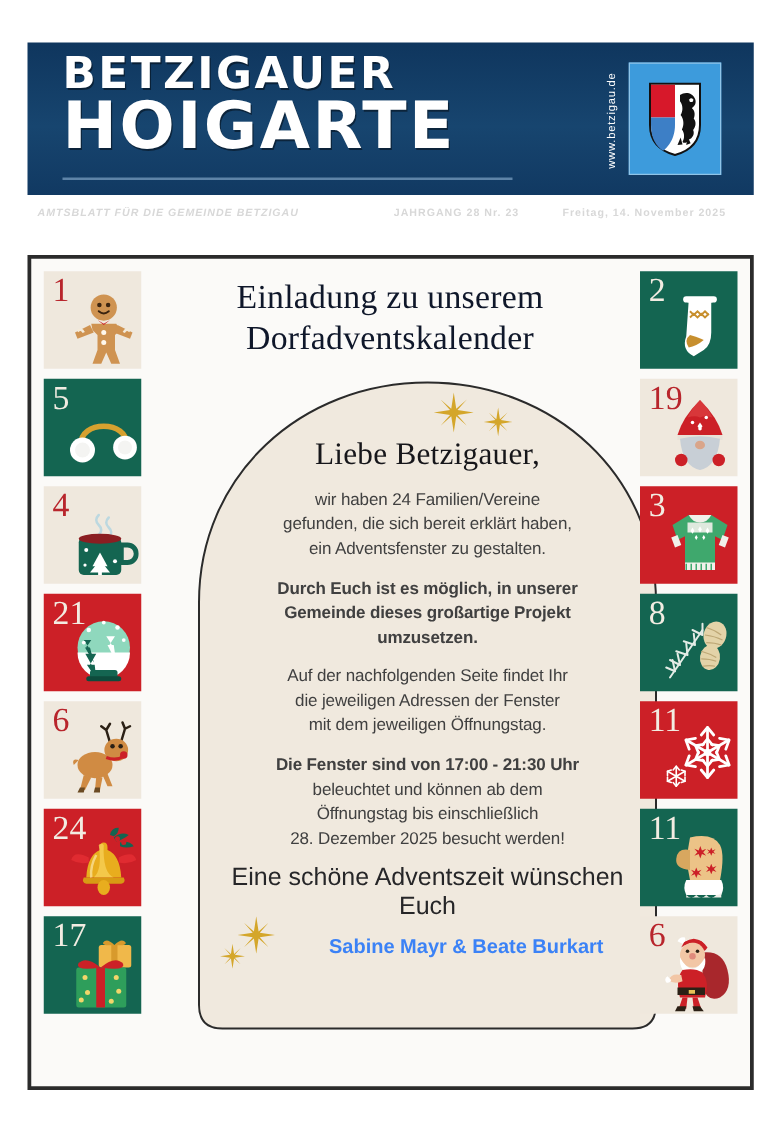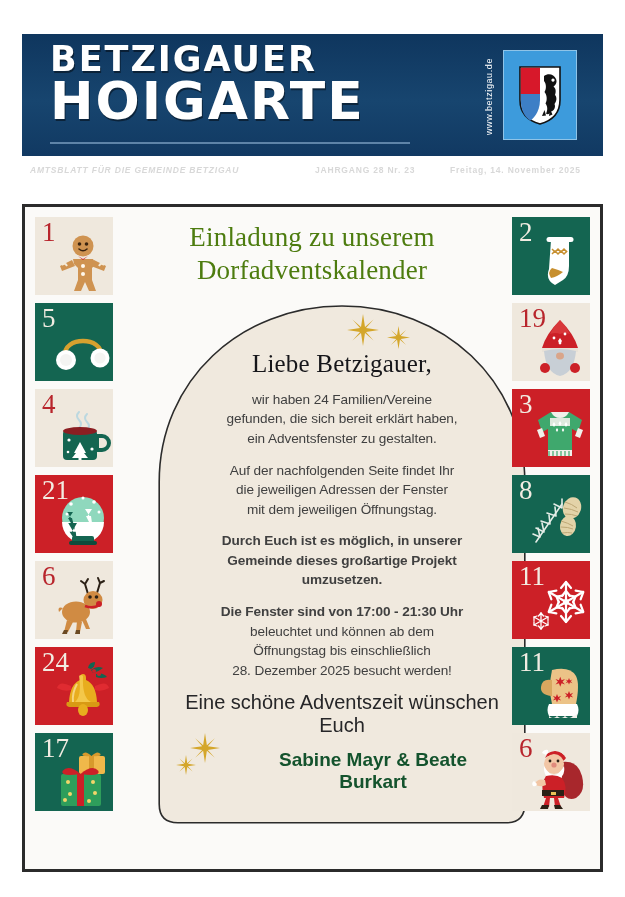--- a/index.html
+++ b/index.html
@@ -88,21 +88,21 @@
   .tile-art{position:absolute;right:2px;bottom:1px;width:56px;height:62px;}
   .tile-art svg{width:100%;height:100%;display:block;}
 
   
   .center{
     position:absolute;left:96px;top:6px;width:382px;height:650px;
   }
   .headline{
     text-align:center;
     font-family:"Liberation Serif", serif;
-    font-size:27px;line-height:1.22;color:#4d7c0f;
+    font-size:27px;line-height:1.22;color:#0f172a;
     padding-top:8px;font-weight:400;letter-spacing:.2px;
   }
   .arch-wrap{
     position:relative;margin:9px auto 0;width:308px;height:528px;
   }
   .arch-svg{position:absolute;left:0;top:0;width:368px;height:528px;}
   .arch-inner{
     position:absolute;left:0;top:0;width:368px;height:528px;
     display:flex;flex-direction:column;align-items:center;
     text-align:center;box-sizing:border-box;padding:24px 20px 14px;
@@ -121,21 +121,21 @@
   .p.bold{font-weight:bold;}
   .p .b{font-weight:bold;}
   .closing{
     font-family:Liberation Sans, sans-serif;
     font-size:20px;color:#262628;margin-top:11px;
   }
   .sign-row{position:relative;width:320px;height:46px;margin-top:2px;}
   .sign-name{
     position:absolute;left:62px;top:10px;width:258px;
     font-family:"Liberation Sans", sans-serif;
-    font-size:19px;font-weight:bold;color:#14532d;text-align:center;
+    font-size:16px;font-weight:bold;color:#3b82f6;text-align:center;
   }
   .sign-star-a{position:absolute;left:8px;top:-6px;}
   .sign-star-b{position:absolute;left:-6px;top:16px;}
 </style>
 </head>
 <body>
 
 <div class="page">
 
   <div class="masthead">
@@ -336,22 +336,22 @@
               <svg width="23" height="23" viewBox="0 0 32 32">
                 <path d="M16 0 L18 13 L26.5 5.5 L19 14 L32 16 L19 18 L26.5 26.5 L18 19 L16 32 L14 19 L5.5 26.5 L13 18 L0 16 L13 14 L5.5 5.5 L14 13 Z" fill="#d4a62a"></path>
               </svg>
             </span>
           </div>
 
           <div class="greeting">Liebe Betzigauer,</div>
 
           <div id="paragraphs">
               <div class="p"><span>wir haben 24 Familien/Vereine</span><br><span>gefunden, die sich bereit erklärt haben,</span><br><span>ein Adventsfenster zu gestalten.</span></div>
+              <div class="p bold"><span>Durch Euch ist es möglich, in unserer</span><br><span>Gemeinde dieses großartige Projekt</span><br><span>umzusetzen.</span></div>
               <div class="p"><span>Auf der nachfolgenden Seite findet Ihr</span><br><span>die jeweiligen Adressen der Fenster</span><br><span>mit dem jeweiligen Öffnungstag.</span></div>
-              <div class="p bold"><span>Durch Euch ist es möglich, in unserer</span><br><span>Gemeinde dieses großartige Projekt</span><br><span>umzusetzen.</span></div>
             </div>
 
           <div class="p">
             <span class="b">Die Fenster sind von 17:00 - 21:30 Uhr</span>
             <span id="hours-rest"><br><span>beleuchtet und können ab dem</span><br><span>Öffnungstag bis einschließlich</span><br><span>28. Dezember 2025 besucht werden!</span></span>
           </div>
 
           <div class="closing">Eine schöne Adventszeit wünschen Euch</div>
 
           <div class="sign-row">

